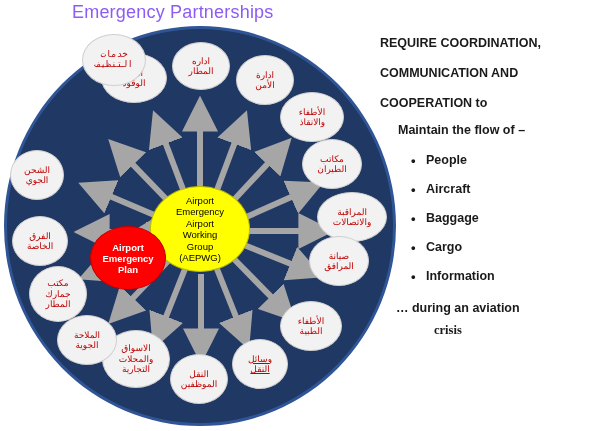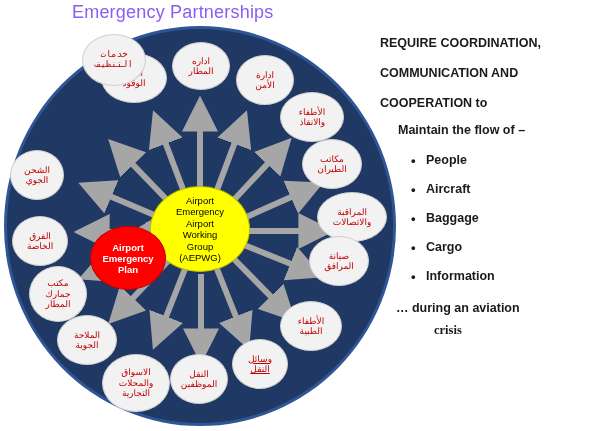--- a/index.html
+++ b/index.html
@@ -287,21 +287,21 @@
         <span>وسائل</span>
         <span>النقل</span>
       </div>
     </div>
     <div class="node" style="left:166px;top:328px;width:58px;height:50px;">
       <div>
         <span>النقل</span>
         <span>الموظفين</span>
       </div>
     </div>
-    <div class="node" style="left:98px;top:328px;width:68px;height:58px;">
+    <div class="node" style="left:98px;top:304px;width:68px;height:58px;">
       <div>
         <span>الاسواق</span>
         <span>والمحلات</span>
         <span>التجارية</span>
       </div>
     </div>
     <div class="node" style="left:53px;top:289px;width:60px;height:50px;">
       <div>
         <span>الملاحة</span>
         <span>الجوية</span>

